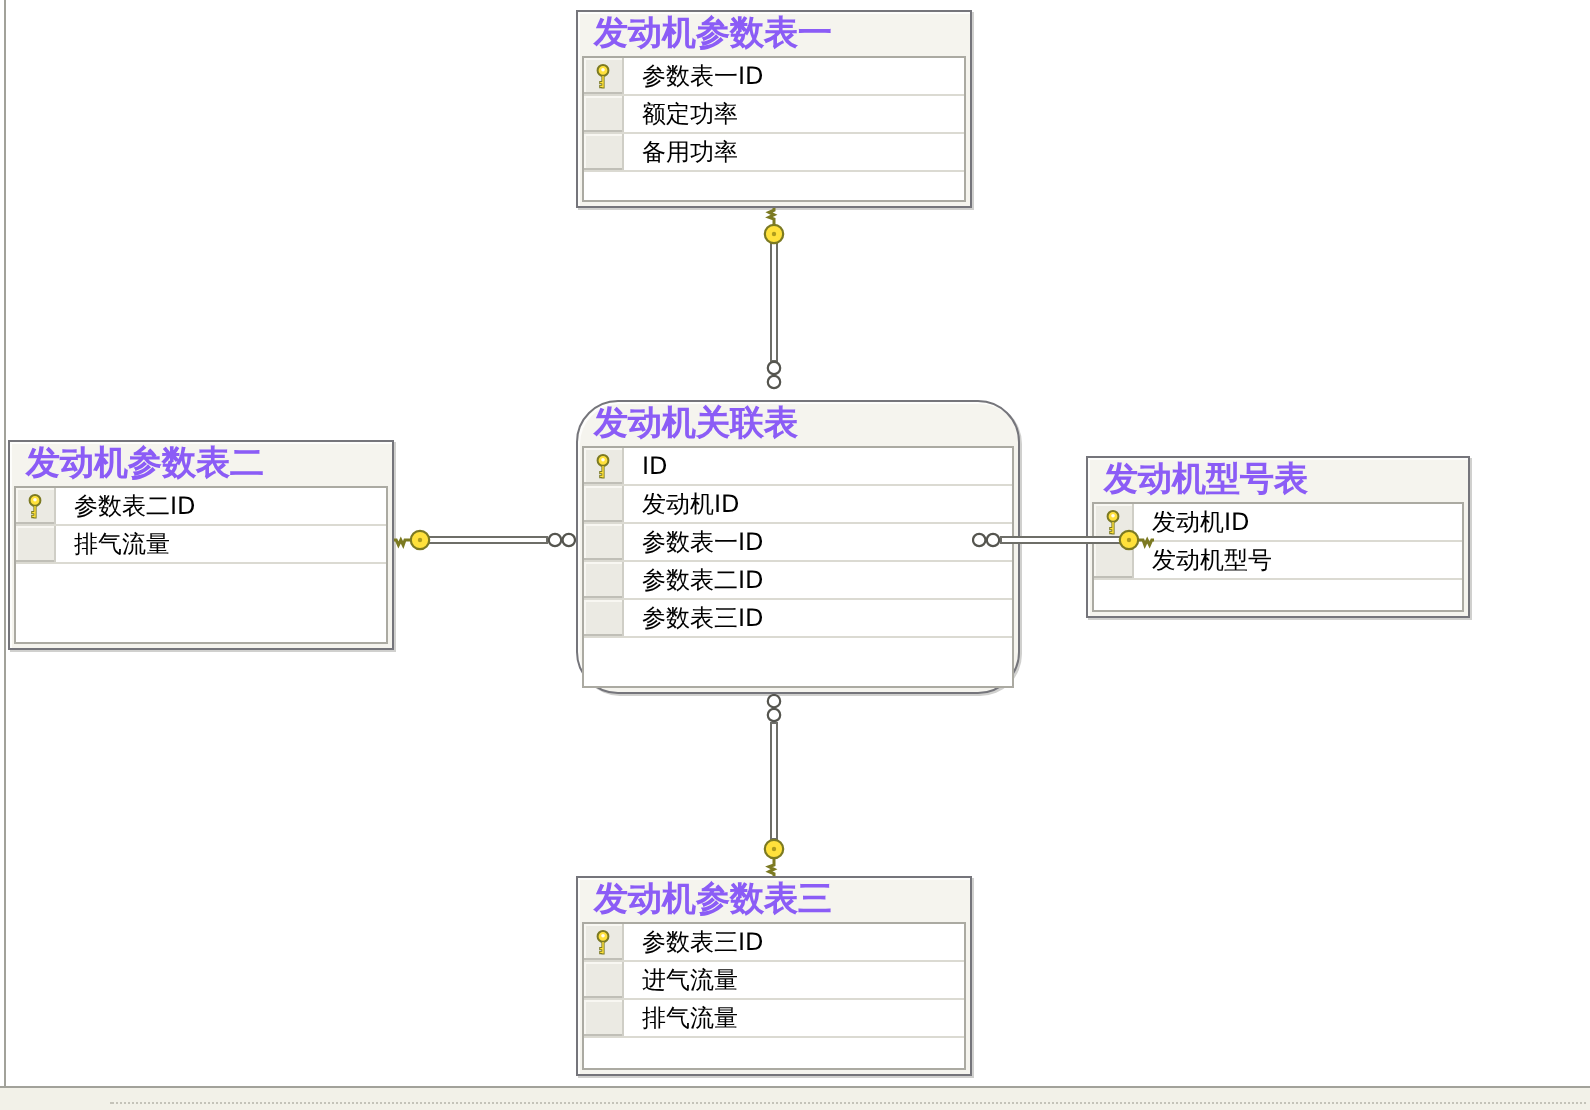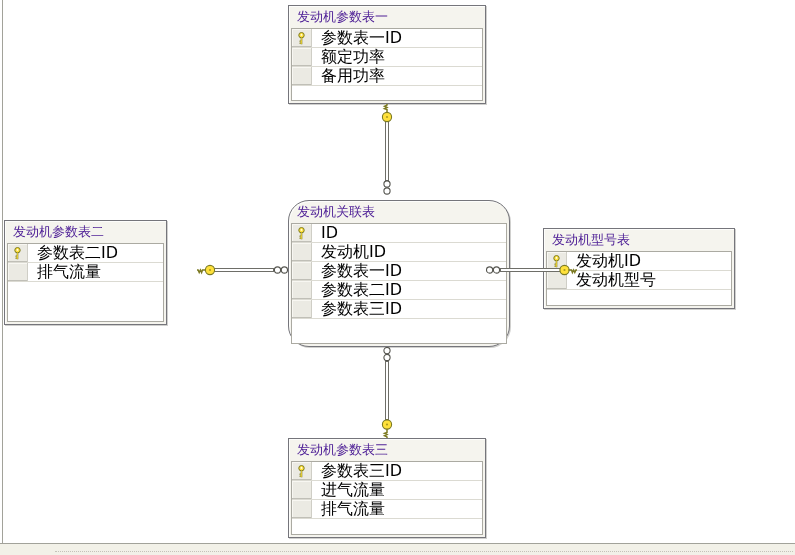--- a/index.html
+++ b/index.html
@@ -13,41 +13,41 @@
   
   .table-card{
     position:absolute;box-sizing:border-box;
     background:#F5F4EE;
     border:1px solid #75757B;
     box-shadow:1px 1px 0 rgba(120,120,115,.35), inset 1px 1px 0 #FDFDFB;
   }
   .table-title{
     height:22px;line-height:22px;
     padding-left:8px;
-    font-size:13px;font-weight:normal;color:#4c1d95;
+    font-size:17px;font-weight:bold;color:#8b5cf6;
     white-space:nowrap;overflow:hidden;
   }
   .table-grid{
     position:absolute;left:2px;right:2px;top:22px;bottom:2px;
     background:#FFFFFF;
     border:1px solid #ABAAA2;
     overflow:hidden;
   }
   .trow{
     display:flex;height:18px;border-bottom:1px solid #DBDAD2;
   }
   .sel{
     width:19px;flex:0 0 19px;
     background:#EBEAE3;
     border-right:1px solid #CFCEC6;
     box-shadow:inset 0 -1px 0 #C0BFB7, inset 1px 1px 0 #F8F7F2;
     display:flex;align-items:center;justify-content:center;
   }
   .cellname{
-    flex:1;font-size:16px;line-height:18px;padding-left:9px;
+    flex:1;font-size:12px;line-height:18px;padding-left:9px;
     color:#000;white-space:nowrap;overflow:hidden;
   }
 
   
   .connector{position:absolute;}
   .connector svg{display:block;}
 
   
   .edge-left{position:absolute;left:2px;top:0;width:1px;height:543px;background:#A2A29A;}
   .edge-bottom-line{position:absolute;left:0;top:543px;width:795px;height:1px;background:#A2A29A;}
@@ -110,21 +110,21 @@
         <div class="sel"></div>
         <div class="cellname">参数表二ID</div>
       </div>
       <div class="trow">
         <div class="sel"></div>
         <div class="cellname">参数表三ID</div>
       </div>
     </div>
   </div>
 
-  <div class="table-card" style="left:4px;top:220px;width:163px;height:105px;">
+  <div class="table-card" style="left:4px;top:220px;width:193px;height:105px;">
     <div class="table-title">发动机参数表二</div>
     <div class="table-grid">
       <div class="trow">
         <div class="sel">
           <svg width="9" height="13" viewBox="0 0 9 13">
             <circle cx="4.5" cy="3.2" r="2.7" fill="#FFE13B" stroke="#7C7A22" stroke-width="1"></circle>
             <circle cx="4.5" cy="2.9" r="0.9" fill="#FFFDF0"></circle>
             <path d="M4.5 5.9 V12.2 M4.5 9.3 H2.6 M4.5 11.3 H2.6" stroke="#7C7A22" stroke-width="1.6" fill="none"></path>
             <path d="M4.5 6 V11.8 M4.5 9.3 H3.1 M4.5 11.2 H3.1" stroke="#FFE13B" stroke-width="0.7" fill="none"></path>
           </svg>

